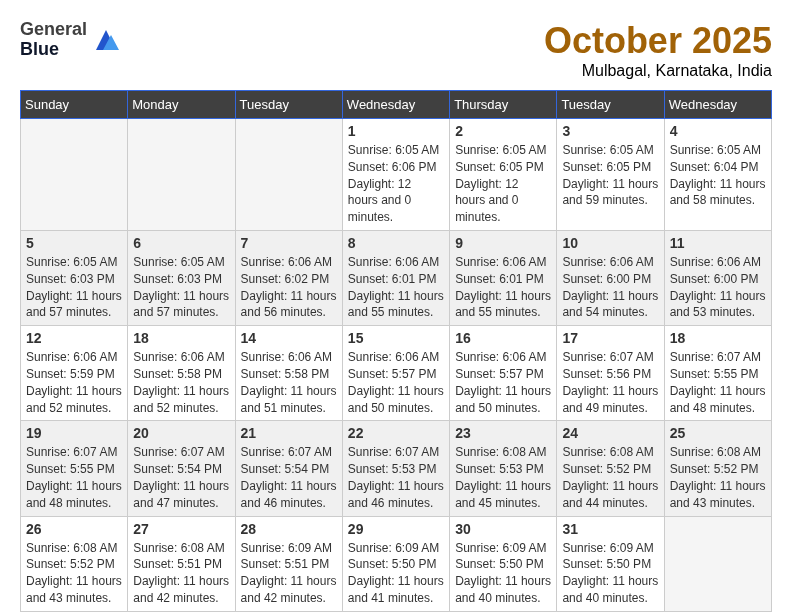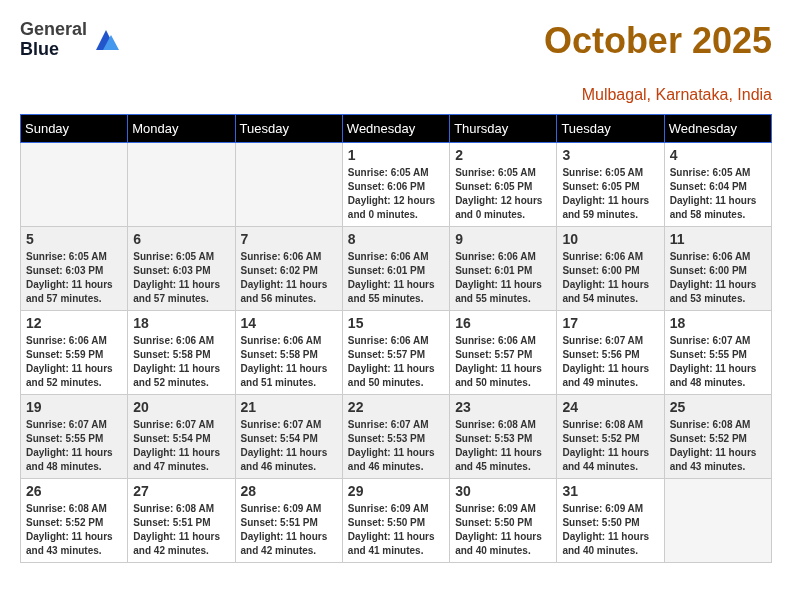--- a/index.html
+++ b/index.html
@@ -43,30 +43,29 @@
     .title-block {
       text-align: right;
     }
     .month-title {
       font-size: 36px;
       font-weight: bold;
       color: #a16207;
     }
     .location-title {
       font-size: 16px;
-      color: #c2410c;
-      margin-top: 24px;
+      color: #000000;
     }
     .calendar {
       width: 100%;
       border-collapse: collapse;
       border: 1px solid #ccc;
     }
     .calendar th {
-      background-color: #000000;
+      background-color: #404040;
       color: #fff;
       font-size: 13px;
       padding: 6px 4px;
       text-align: left;
       border: 1px solid #3366dd;
       font-weight: normal;
     }
     .calendar td {
       vertical-align: top;
       border: 1px solid #ccc;
@@ -79,24 +78,23 @@
     }
     .calendar td.empty {
       background: #f5f5f5;
     }
     .day-number {
       font-size: 14px;
       font-weight: bold;
       margin-bottom: 3px;
     }
     .day-info {
-      font-size: 10px;
+      font-size: 12px;
       color: #333;
       line-height: 1.4;
-      font-weight: bold;
     }
     .row-shaded td {
       background: #f0f0f0;
     }
   </style>
 </head>
 <body>
 
 <div class="header">
   <div class="logo">

